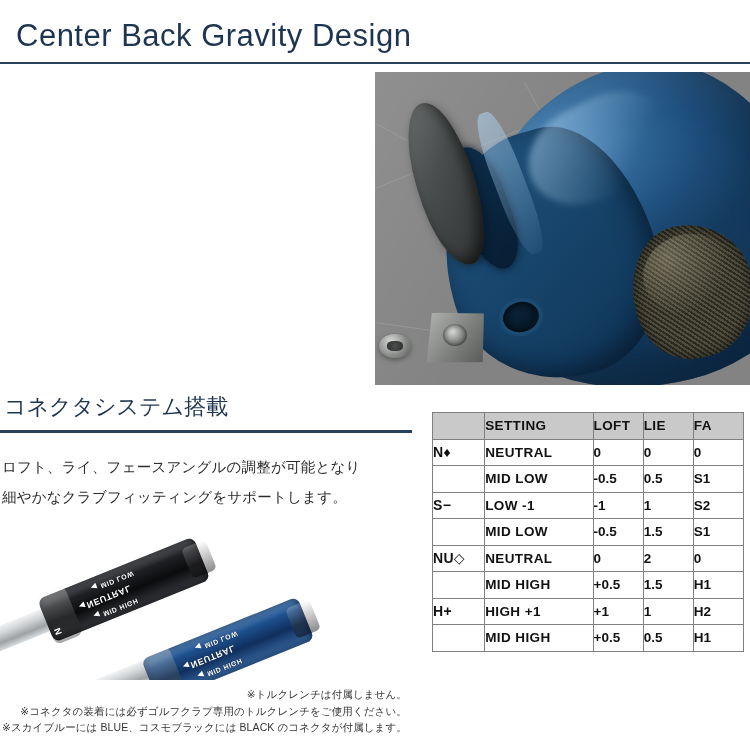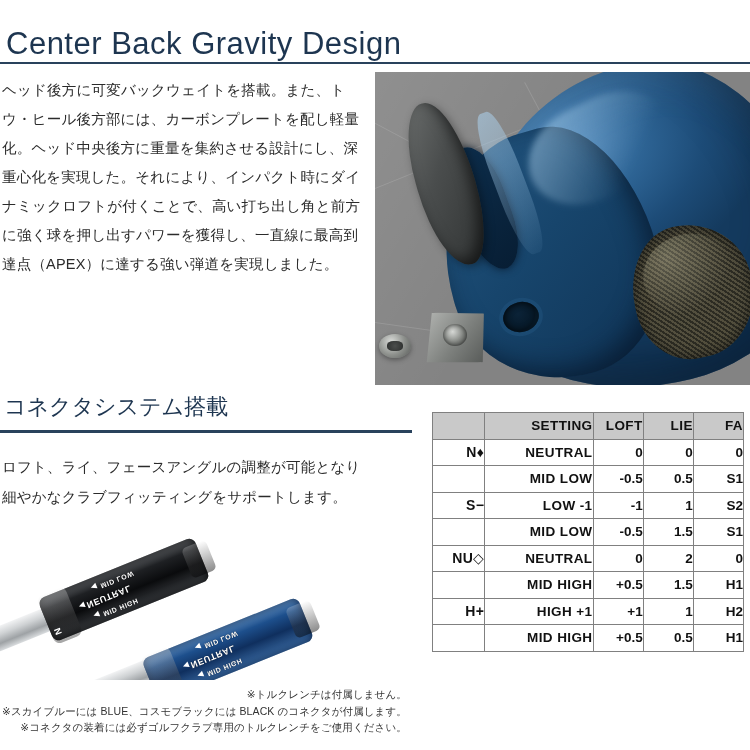--- a/index.html
+++ b/index.html
@@ -14,21 +14,21 @@
   .page{position:relative;width:750px;height:750px;}
 
   
   .sec-title{
     position:absolute;
     color:#1d3550;
     font-weight:400;
     letter-spacing:.5px;
     white-space:nowrap;
   }
-  #title-1{left:6px;top:18px;font-size:31px;margin-top:8px;}
+  #title-1{left:16px;top:18px;font-size:31px;}
   #title-2{left:4px;top:392px;font-size:22px;font-weight:500;letter-spacing:0px;}
   .rule{position:absolute;height:3px;background:#29425c;}
   #rule-1{left:0;top:62px;width:750px;height:2px;}
   #rule-2{left:0;top:430px;width:412px;height:3px;}
 
   
   .body-copy{
     position:absolute;
     font-size:14.5px;
     line-height:29px;
@@ -190,21 +190,21 @@
 
   
   #spec-table{
     position:absolute;left:432px;top:412px;width:312px;
     border-collapse:collapse;
     font-size:13.5px;font-weight:700;color:#111;
     table-layout:fixed;
   }
   #spec-table th,#spec-table td{
     border:1px solid #808080;
-    text-align:right;
+    text-align:left;
     height:25.5px;
     padding:0;
     line-height:25.5px;
   }
   #spec-table thead th{background:#c9c9c9;font-weight:700;letter-spacing:.4px;}
   .col-code{width:52px;}
   .col-setting{width:108px;}
   .col-num{width:50px;}
   td.code{font-size:14px;letter-spacing:.3px;}
   td.setting{letter-spacing:.4px;}
@@ -222,21 +222,20 @@
   #footnotes div{white-space:nowrap;}
 </style>
 </head>
 <body>
 
 <div class="page">
 
   <div class="sec-title" id="title-1">Center Back Gravity Design</div>
   <div class="rule" id="rule-1"></div>
 
-  <div class="body-copy" id="copy-1">ヘッド後方に可変バックウェイトを搭載。また、トウ・ヒール後方部には、カーボンプレートを配し軽量化。ヘッド中央後方に重量を集約させる設計にし、深重心化を実現した。それにより、インパクト時にダイナミックロフトが付くことで、高い打ち出し角と前方に強く球を押し出すパワーを獲得し、一直線に最高到達点（APEX）に達する強い弾道を実現しました。</div>
 
   <div id="driver-photo">
     <div class="bgline" id="bgl1"></div>
     <div class="bgline" id="bgl2"></div>
     <div class="bgline" id="bgl3"></div>
     <div class="bgline" id="bgl4"></div>
 
     <div id="crown"></div>
     <div id="skirt"></div>
     <div id="slot"></div>
@@ -363,17 +362,17 @@
           <td class="num">+0.5</td>
           <td class="num">0.5</td>
           <td class="num">H1</td>
         </tr>
       </tbody>
   </table>
 
 
   <div id="footnotes">
     <div>※トルクレンチは付属しません。</div>
+    <div>※コネクタの装着には必ずゴルフクラブ専用のトルクレンチをご使用ください。</div>
     <div>※スカイブルーには BLUE、コスモブラックには BLACK のコネクタが付属します。</div>
-    <div>※コネクタの装着には必ずゴルフクラブ専用のトルクレンチをご使用ください。</div>
   </div>
 
 </div>
 
 </body></html>

